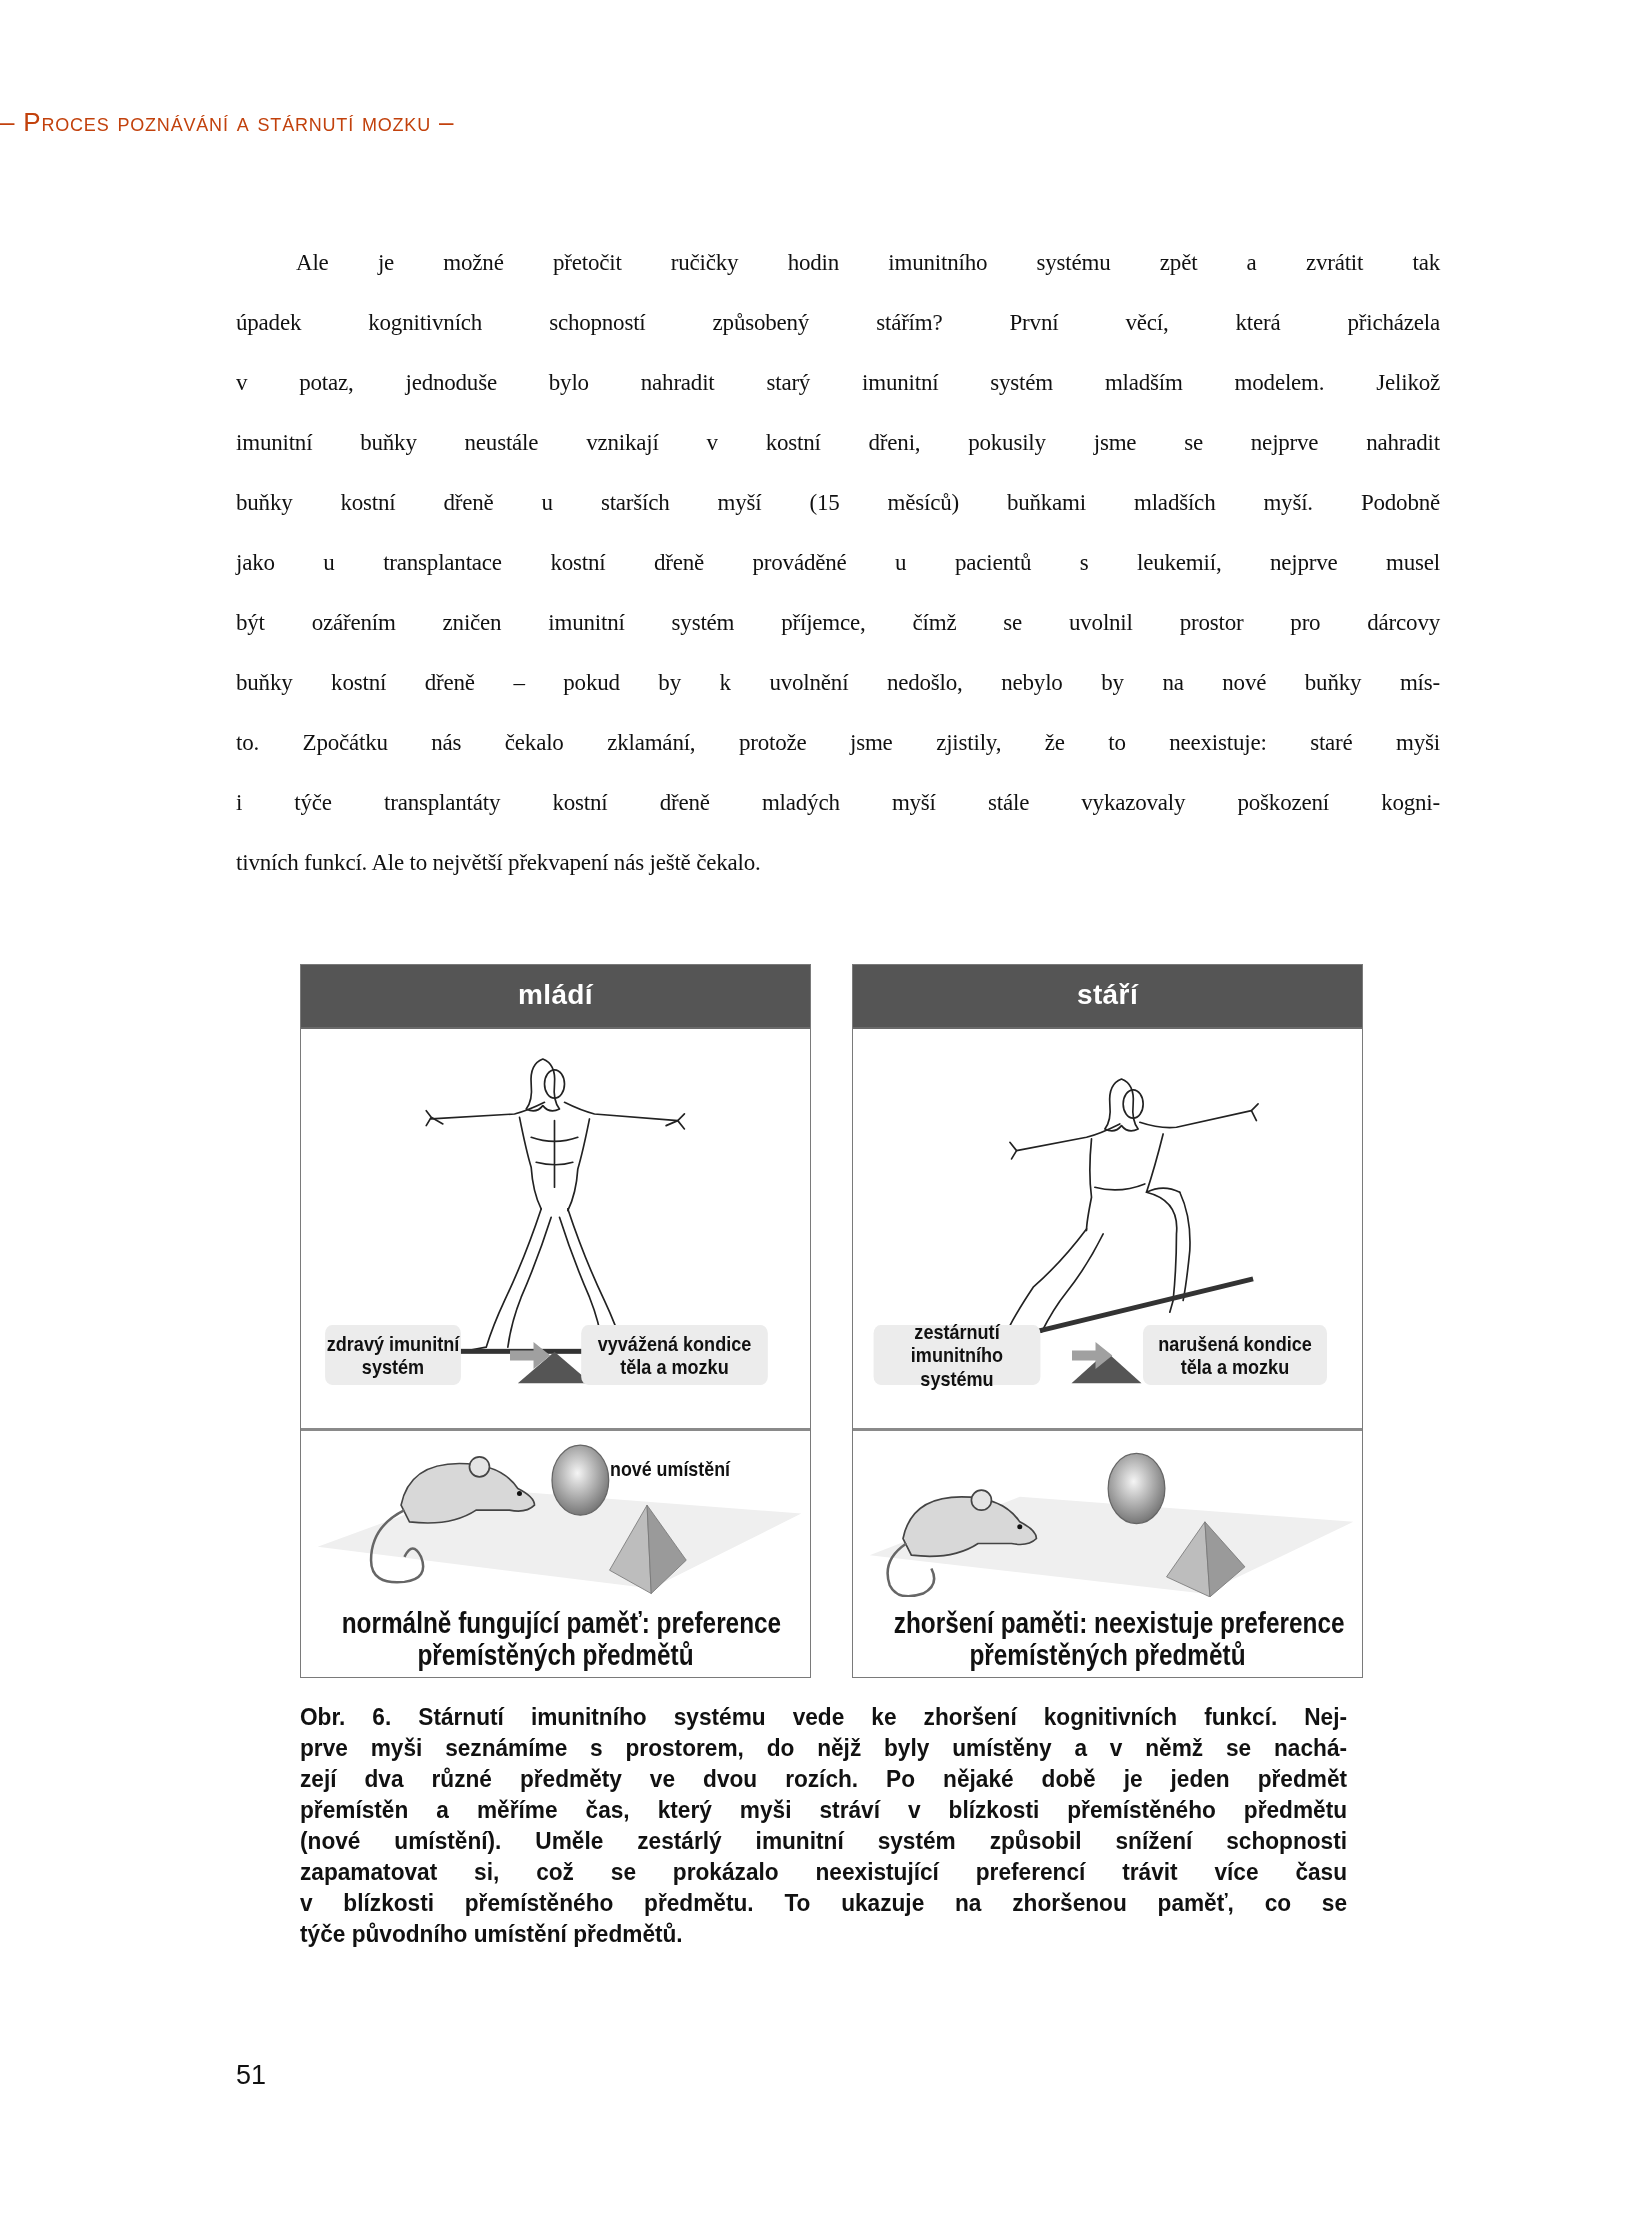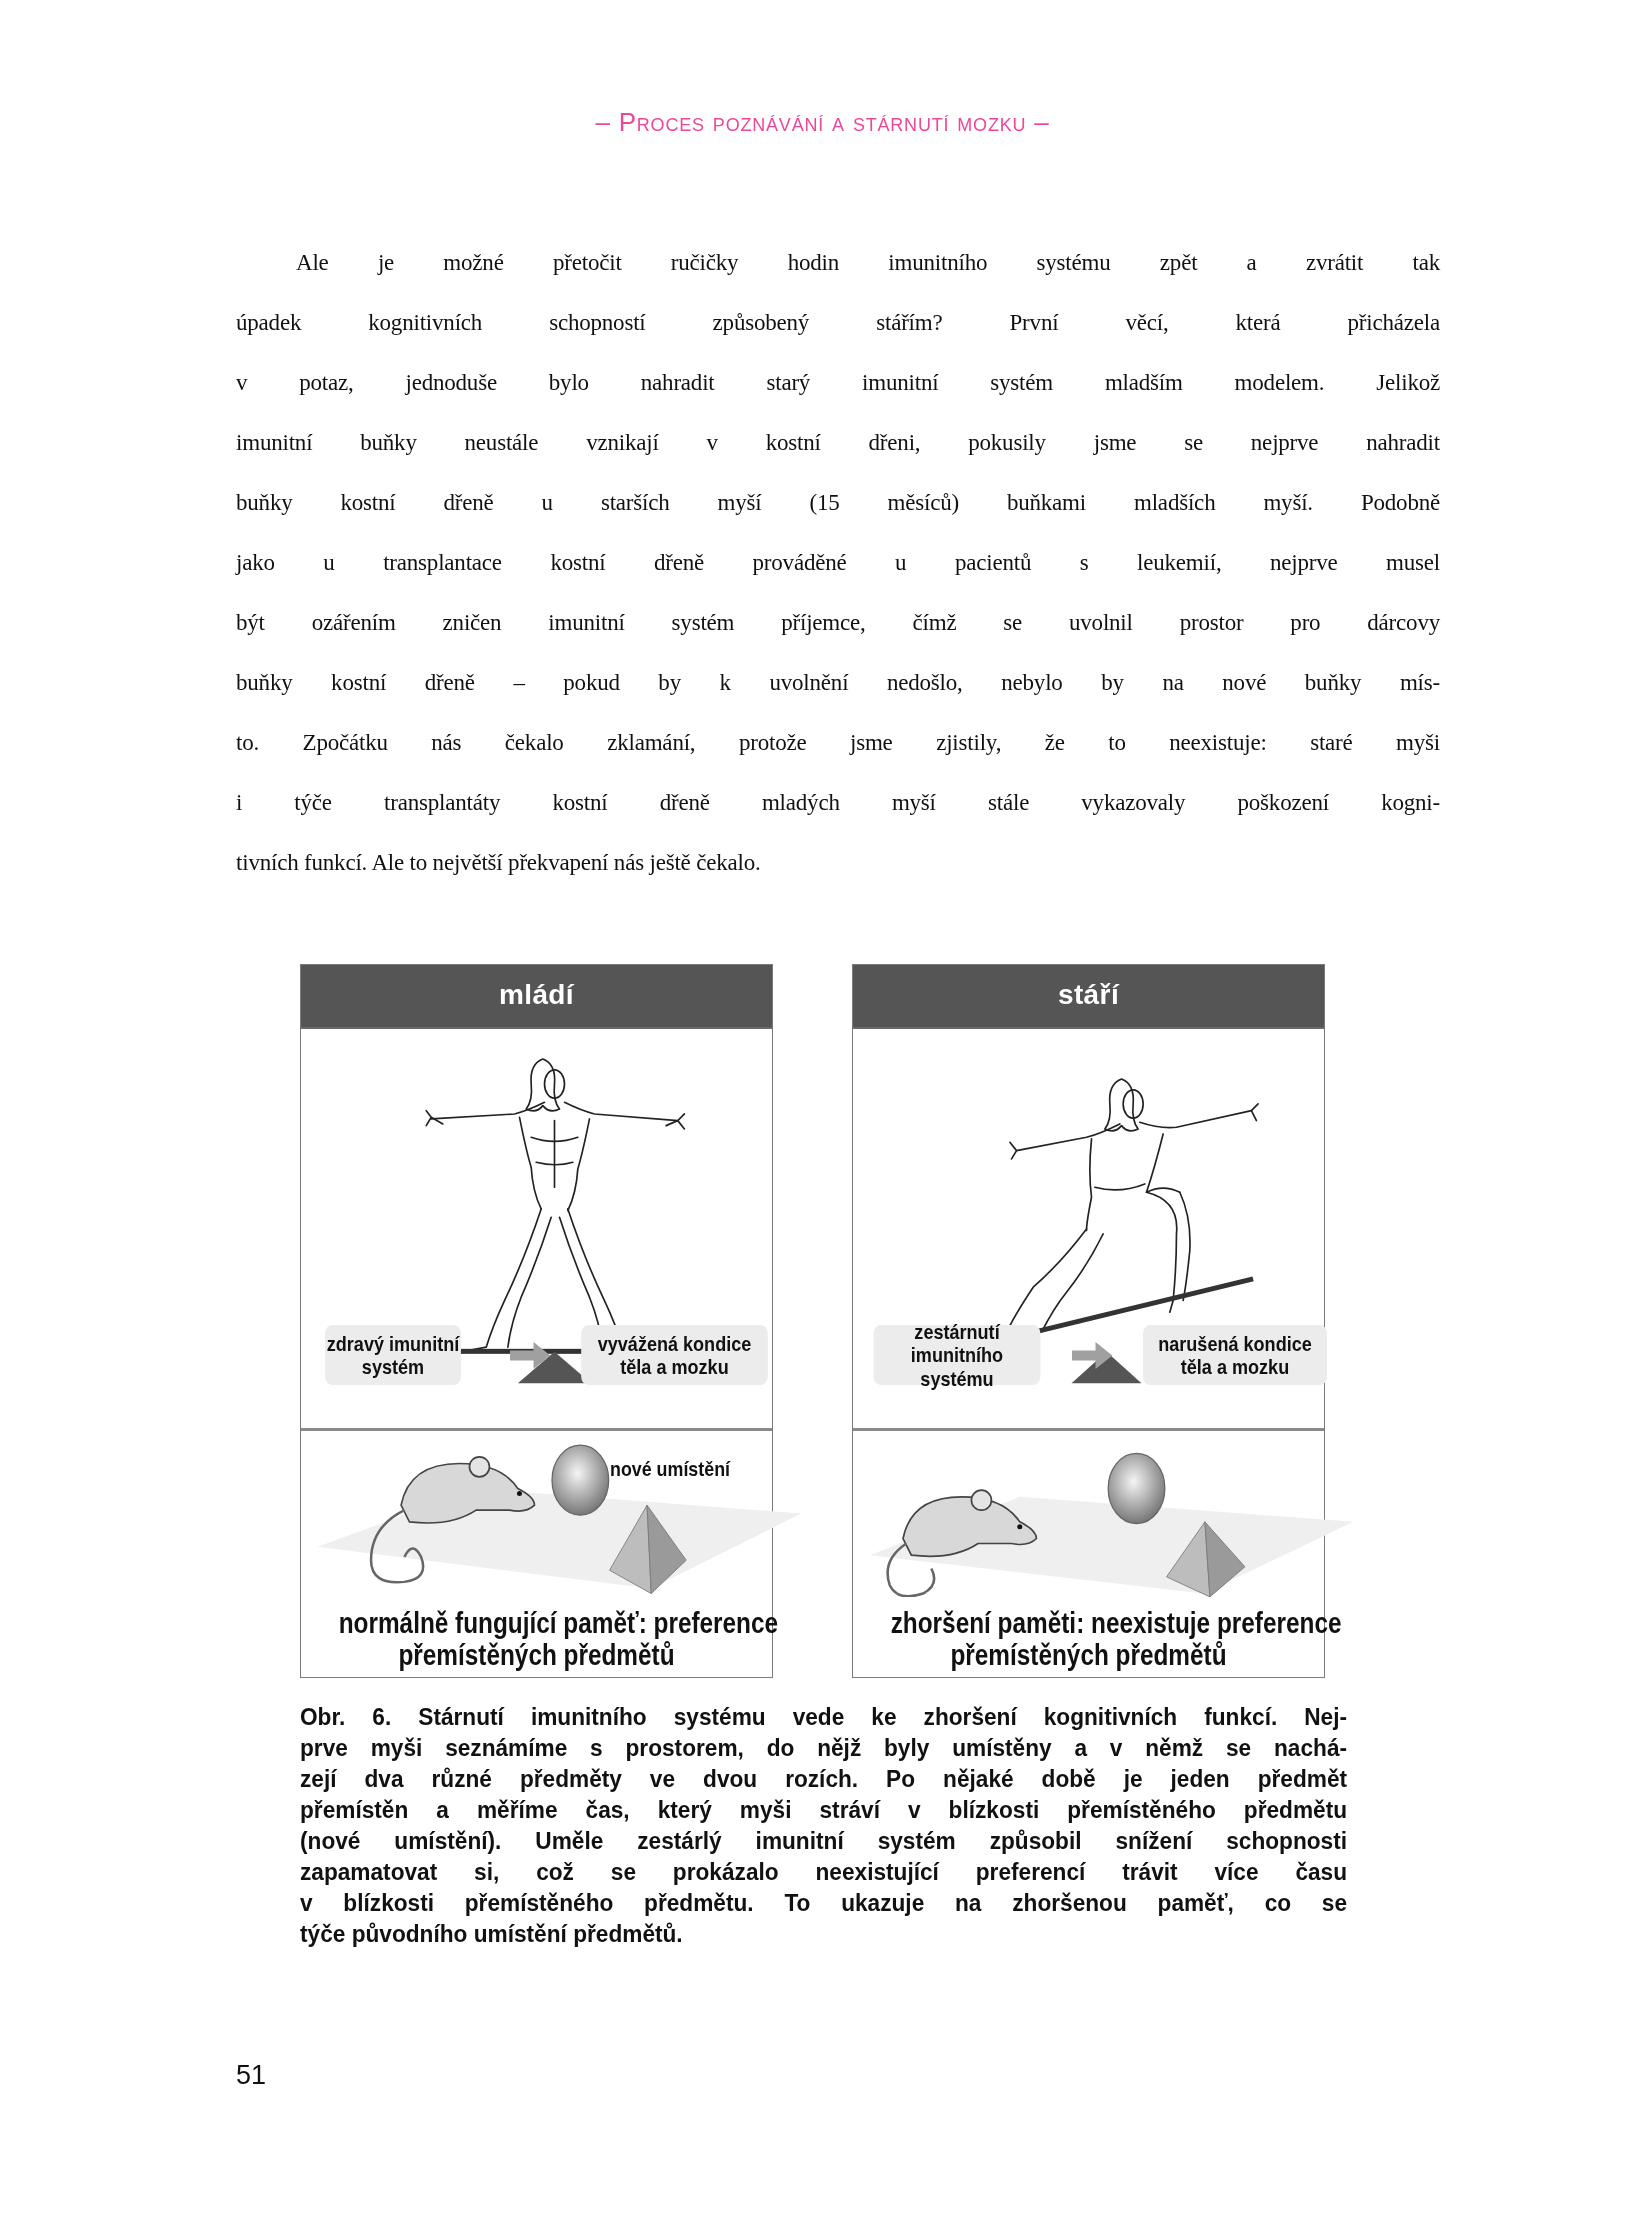--- a/index.html
+++ b/index.html
@@ -1,33 +1,33 @@
 <!DOCTYPE html>
 <html style="font-size:13.3px"><head>
 <meta charset="utf-8">
 <style>
   html, body { margin:0; padding:0; background:#ffffff; }
   body { width:1645px; height:2216px; position:relative; overflow:hidden; color:#111; }
   .running-head {
-    position:absolute; left:0; width:1645px; top:107px; text-align:center;
+    position:absolute; left:0; width:1645px; top:107px; text-align:left;
     font-family:"Liberation Sans", sans-serif; font-size:26px; letter-spacing:0.8px;
-    font-variant:small-caps; color:#ec4899;
+    font-variant:small-caps; color:#c2410c;
   }
   .body-text {
     position:absolute; left:236px; width:1204px; top:233px;
     font-family:"Liberation Serif", serif; font-size:23px; line-height:60px;
     text-align:justify; color:#111; letter-spacing:-0.2px;
   }
   .body-text .line { display:block; text-align:justify; text-align-last:justify; white-space:nowrap; height:60px; }
   .body-text .line.indent { padding-left:60px; }
   .body-text .line.last { text-align-last:left; }
 
   .figure { position:absolute; left:300px; top:964px; width:1063px; height:714px; }
   .panel {
-    position:absolute; top:0; width:473px; height:714px; box-sizing:border-box;
+    position:absolute; top:0; width:511px; height:714px; box-sizing:border-box;
     border:1.7px solid #7a7a7a; background:#fff;
   }
   .panel.left { left:0; }
   .panel.right { left:552px; }
   .panel-header {
     position:absolute; left:0; top:0; right:0; height:62px; background:#555555;
     color:#fff; font-family:"Liberation Sans", sans-serif; font-weight:bold;
     font-size:28px; text-align:center; line-height:60px; letter-spacing:0.4px;
     border-bottom:2.5px solid #6a6a6a;
   }

